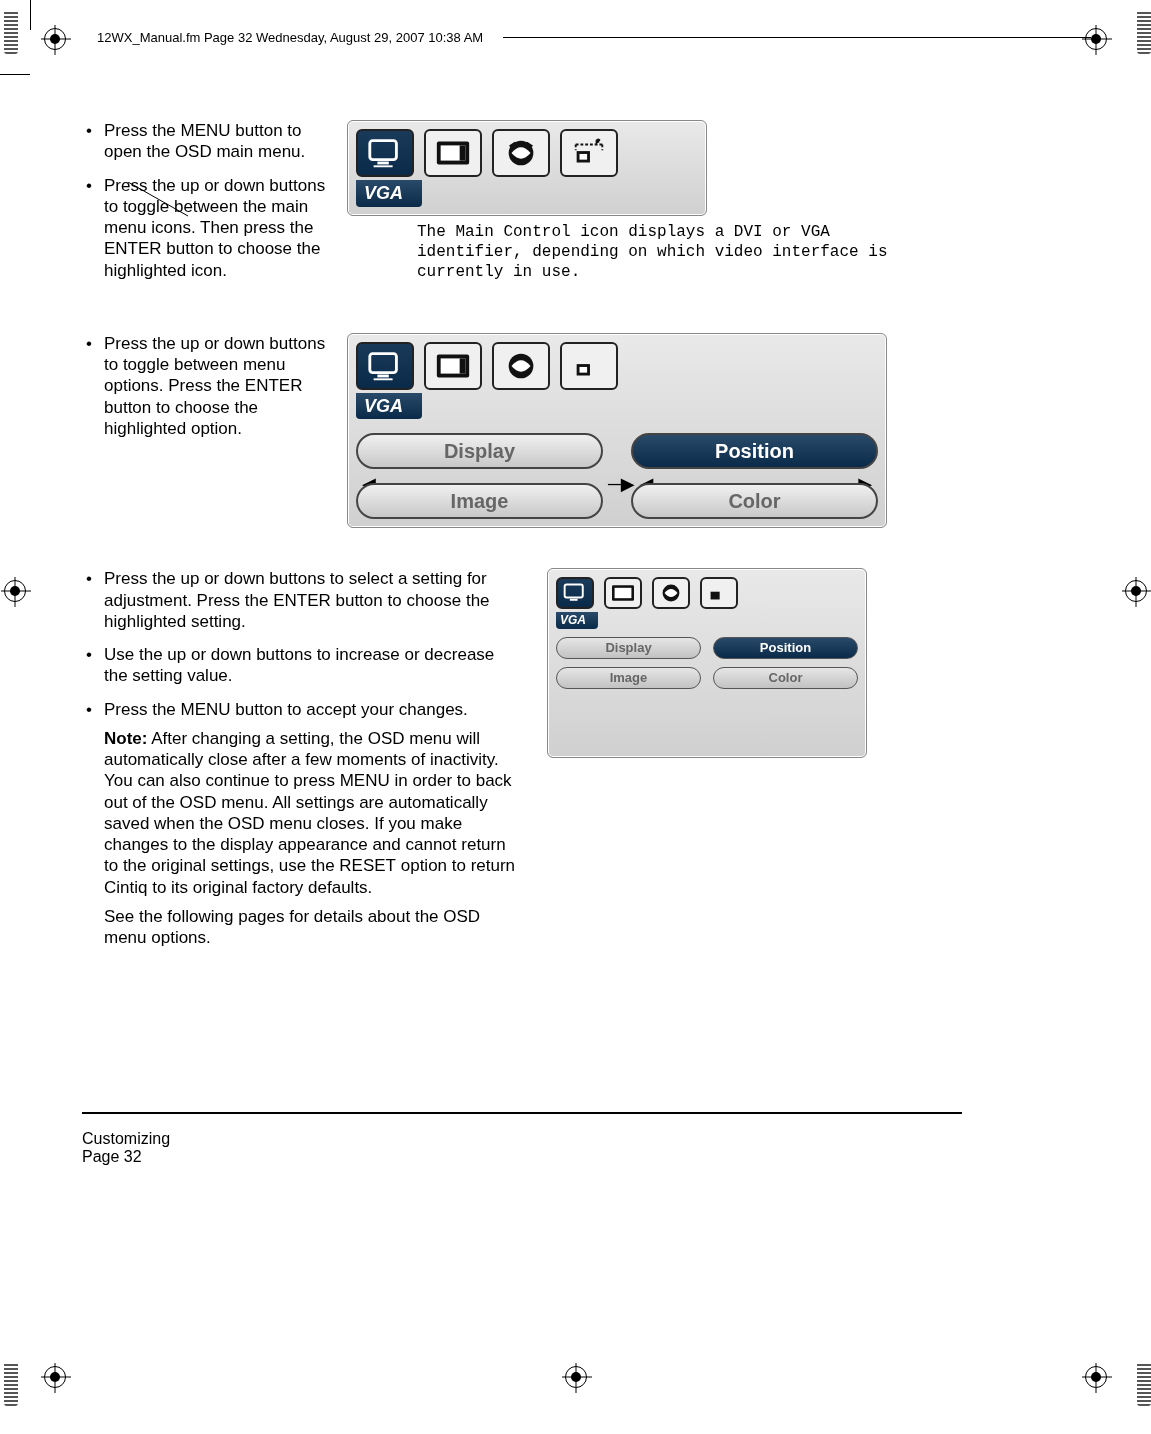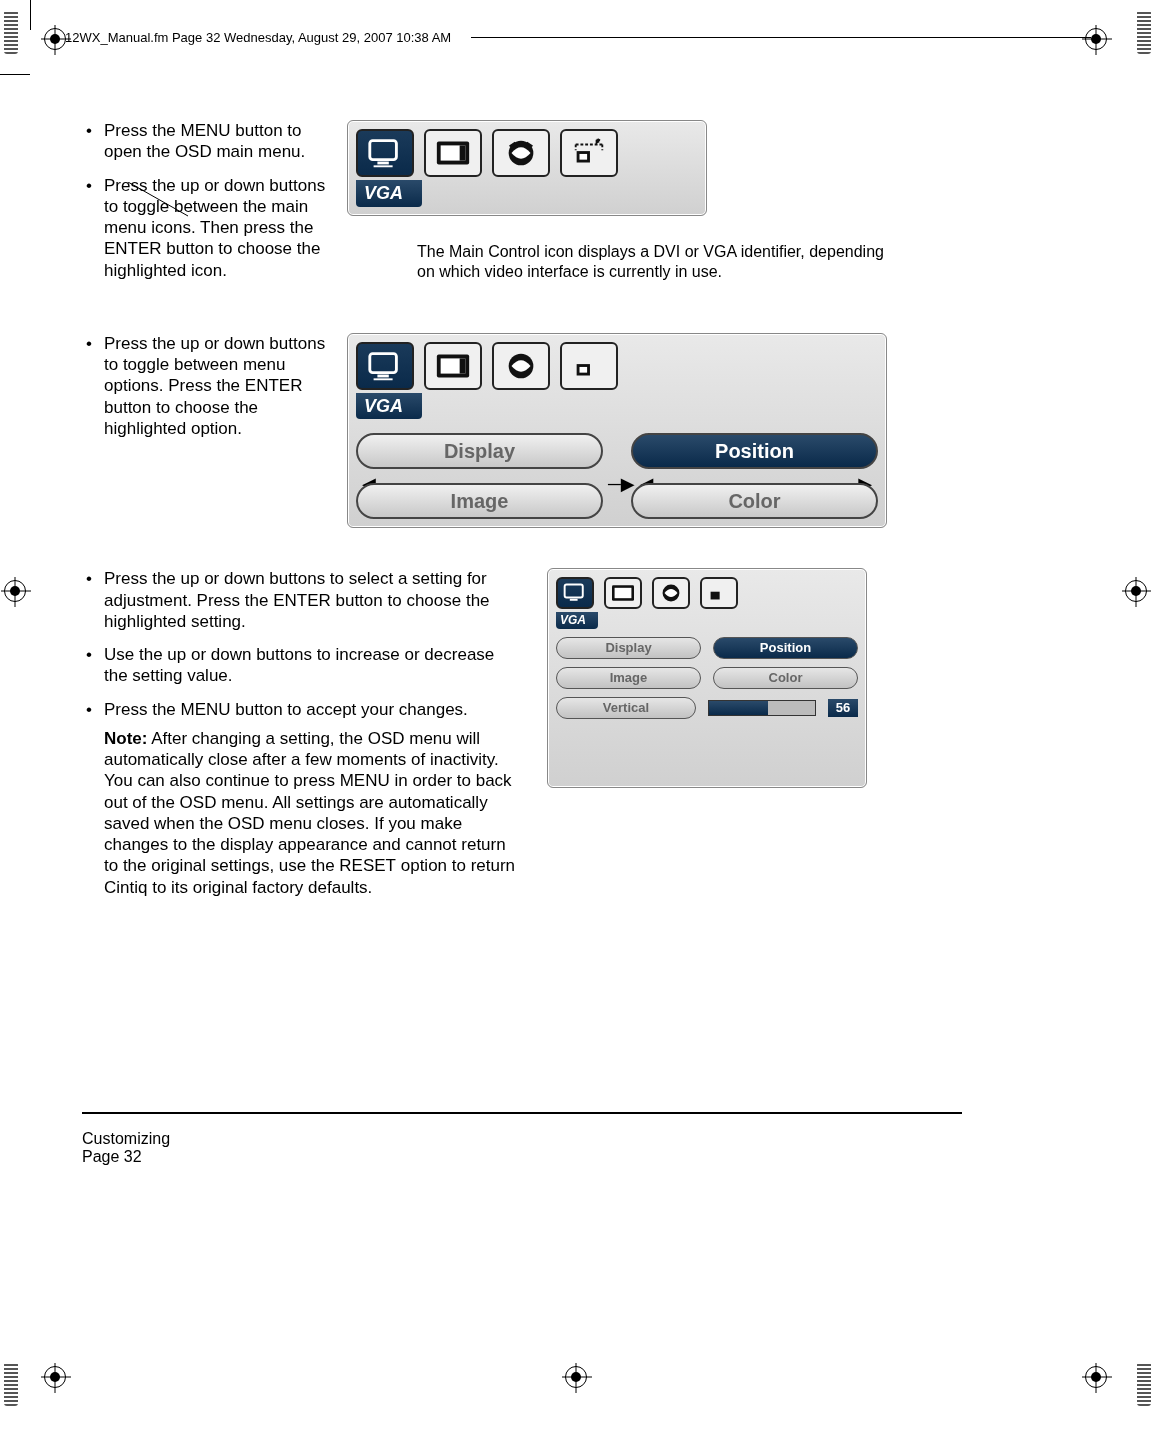--- a/index.html
+++ b/index.html
@@ -32,21 +32,21 @@
   }
   .stripe {
     position: absolute;
     width: 14px; height: 44px;
     background: repeating-linear-gradient(0deg, #555, #555 2px, #fff 2px, #fff 4px);
     border-radius: 3px;
   }
 
   .page-header {
     position: absolute;
-    top: 30px; left: 65px; right: 60px;
+    top: 30px; left: 97px; right: 60px;
     font-size: 13px;
     display: flex; align-items: center; gap: 20px;
   }
   .page-header .line { flex: 1; height: 1px; background: #000; }
   .content {
     position: absolute;
     top: 120px; left: 82px;
     width: 880px;
     font-size: 17px;
     line-height: 1.25;
@@ -92,23 +92,24 @@
     font-weight: bold;
     font-style: italic;
     font-size: 18px;
     padding: 2px 8px;
     border-radius: 0 0 4px 4px;
     margin-top: 3px;
     width: 66px;
   }
   .caption {
     font-size: 16px;
-    margin-top: 26px;
+    margin-top: 6px;
     margin-left: 70px;
     width: 480px;
+    font-family: Liberation Mono, monospace;
   }
 
   
   .chiclet-row { display: flex; gap: 28px; justify-content: center; margin-top: 14px; }
   .chiclet {
     flex: 1;
     height: 36px;
     border: 2px solid #444;
     border-radius: 18px;
     background: linear-gradient(#f0f0f0,#c8c8c8);
@@ -328,20 +329,21 @@
           </span>
           </li>
         <li>
             <span class="dot">•</span>
             <span class="body">Use the up or down buttons to increase or decrease the setting value.</span>
           </li>
         <li>
             <span class="dot">•</span>
             <span class="body">Press the M<span class="sc">ENU</span> button to accept your changes.
           <div class="sub"><b>Note:</b><span> After changing a setting, the OSD menu will automatically close after a few moments of inactivity.  You can also continue to press M<span class="sc">ENU</span> in order to back out of the OSD menu.  All settings are automatically saved when the OSD menu closes.  If you make changes to the display appearance and cannot return to the original settings, use the R<span class="sc">ESET</span> option to return Cintiq to its original factory defaults.</span></div>
+          <div class="sub">See the following pages for details about the OSD menu options.</div>
         </span>
           </li>
       </ul>
     </div>
     <div class="right">
       <div class="osd osd-small">
         <div class="icon-row">
           <div class="icon sel">
               <svg viewBox="0 0 40 34">
                 <rect x="4" y="4" width="28" height="20" rx="3" fill="none" stroke="#fff" stroke-width="3"></rect>
@@ -367,27 +369,20 @@
             </div>
         </div>
         <div class="vga-band">VGA</div>
         <div class="mini-row">
           <div class="mini">Display</div>
           <div class="mini sel">Position</div>
         </div>
         <div class="mini-row">
           <div class="mini">Image</div>
           <div class="mini">Color</div>
-        </div>
-        <div class="slider-row">
-          <div class="mini-label">Vertical</div>
-          <div class="slider-bar">
-              <div class="slider-fill" style="width:56%"></div>
-            </div>
-          <div class="slider-val">56</div>
         </div>
         <div style="height:60px"></div>
       </div>
     </div>
   </div>
 </div>
 
 <div class="footer-rule"></div>
 <div class="footer">
   <div>Customizing</div>

